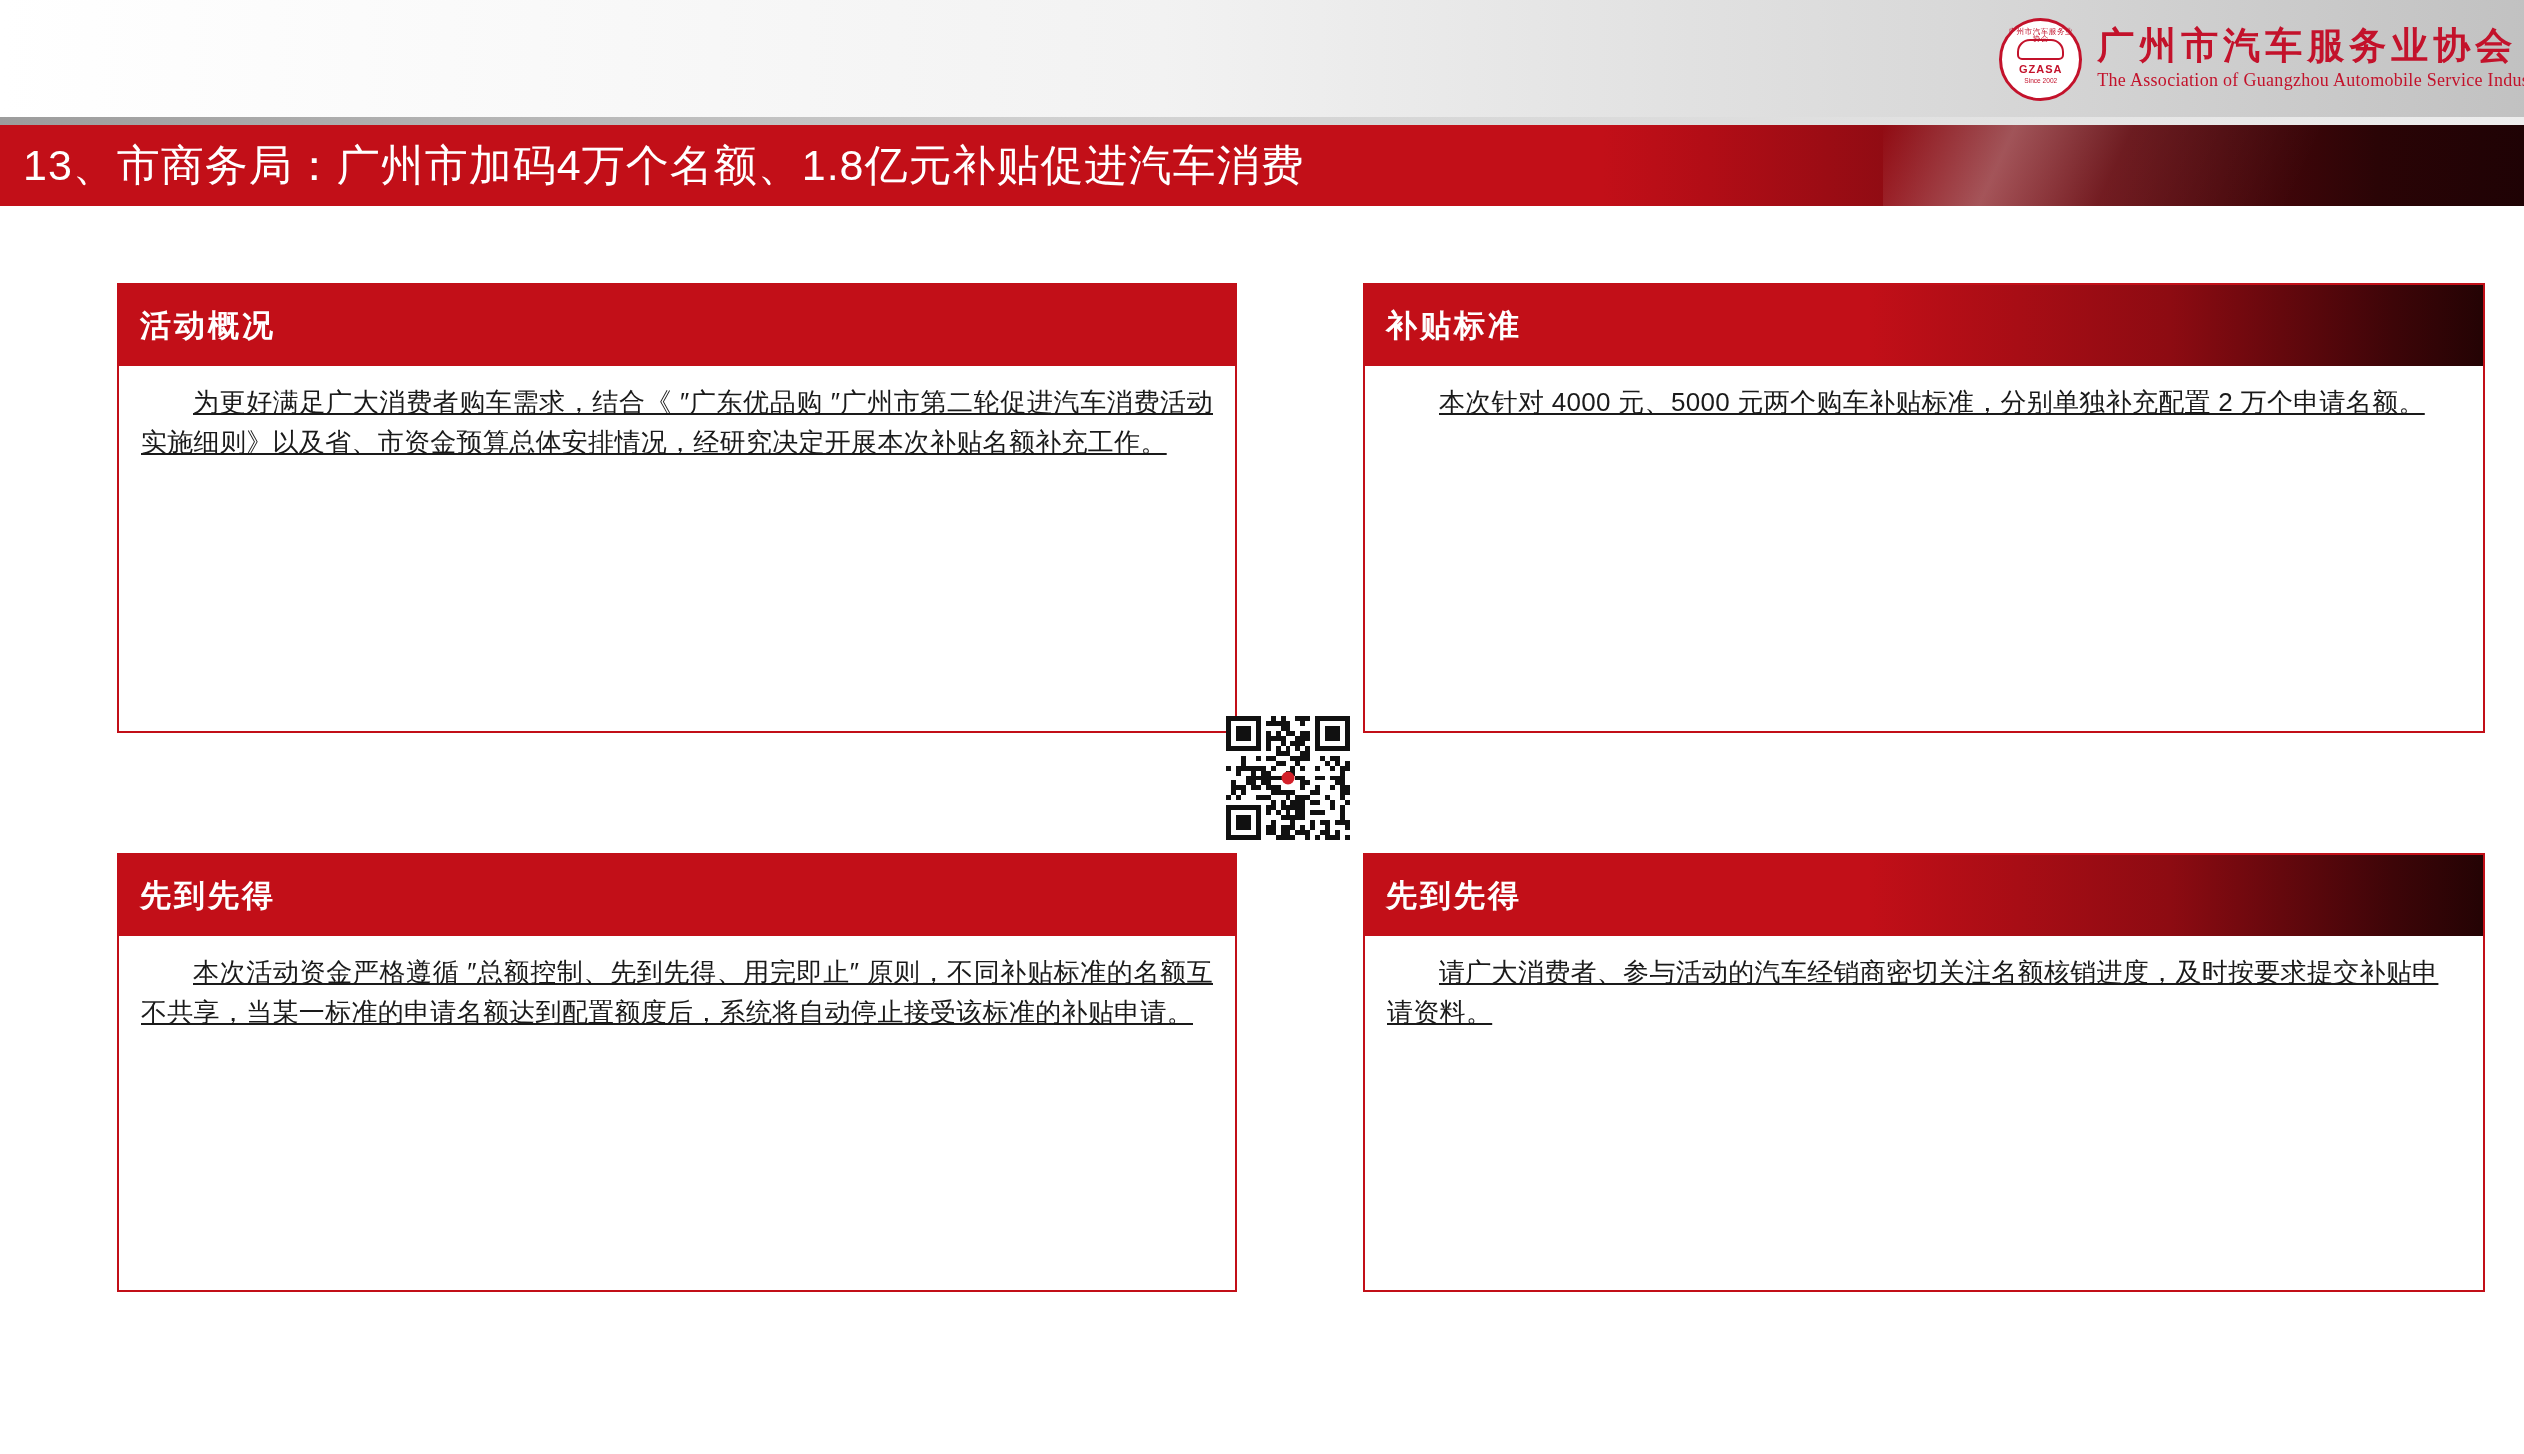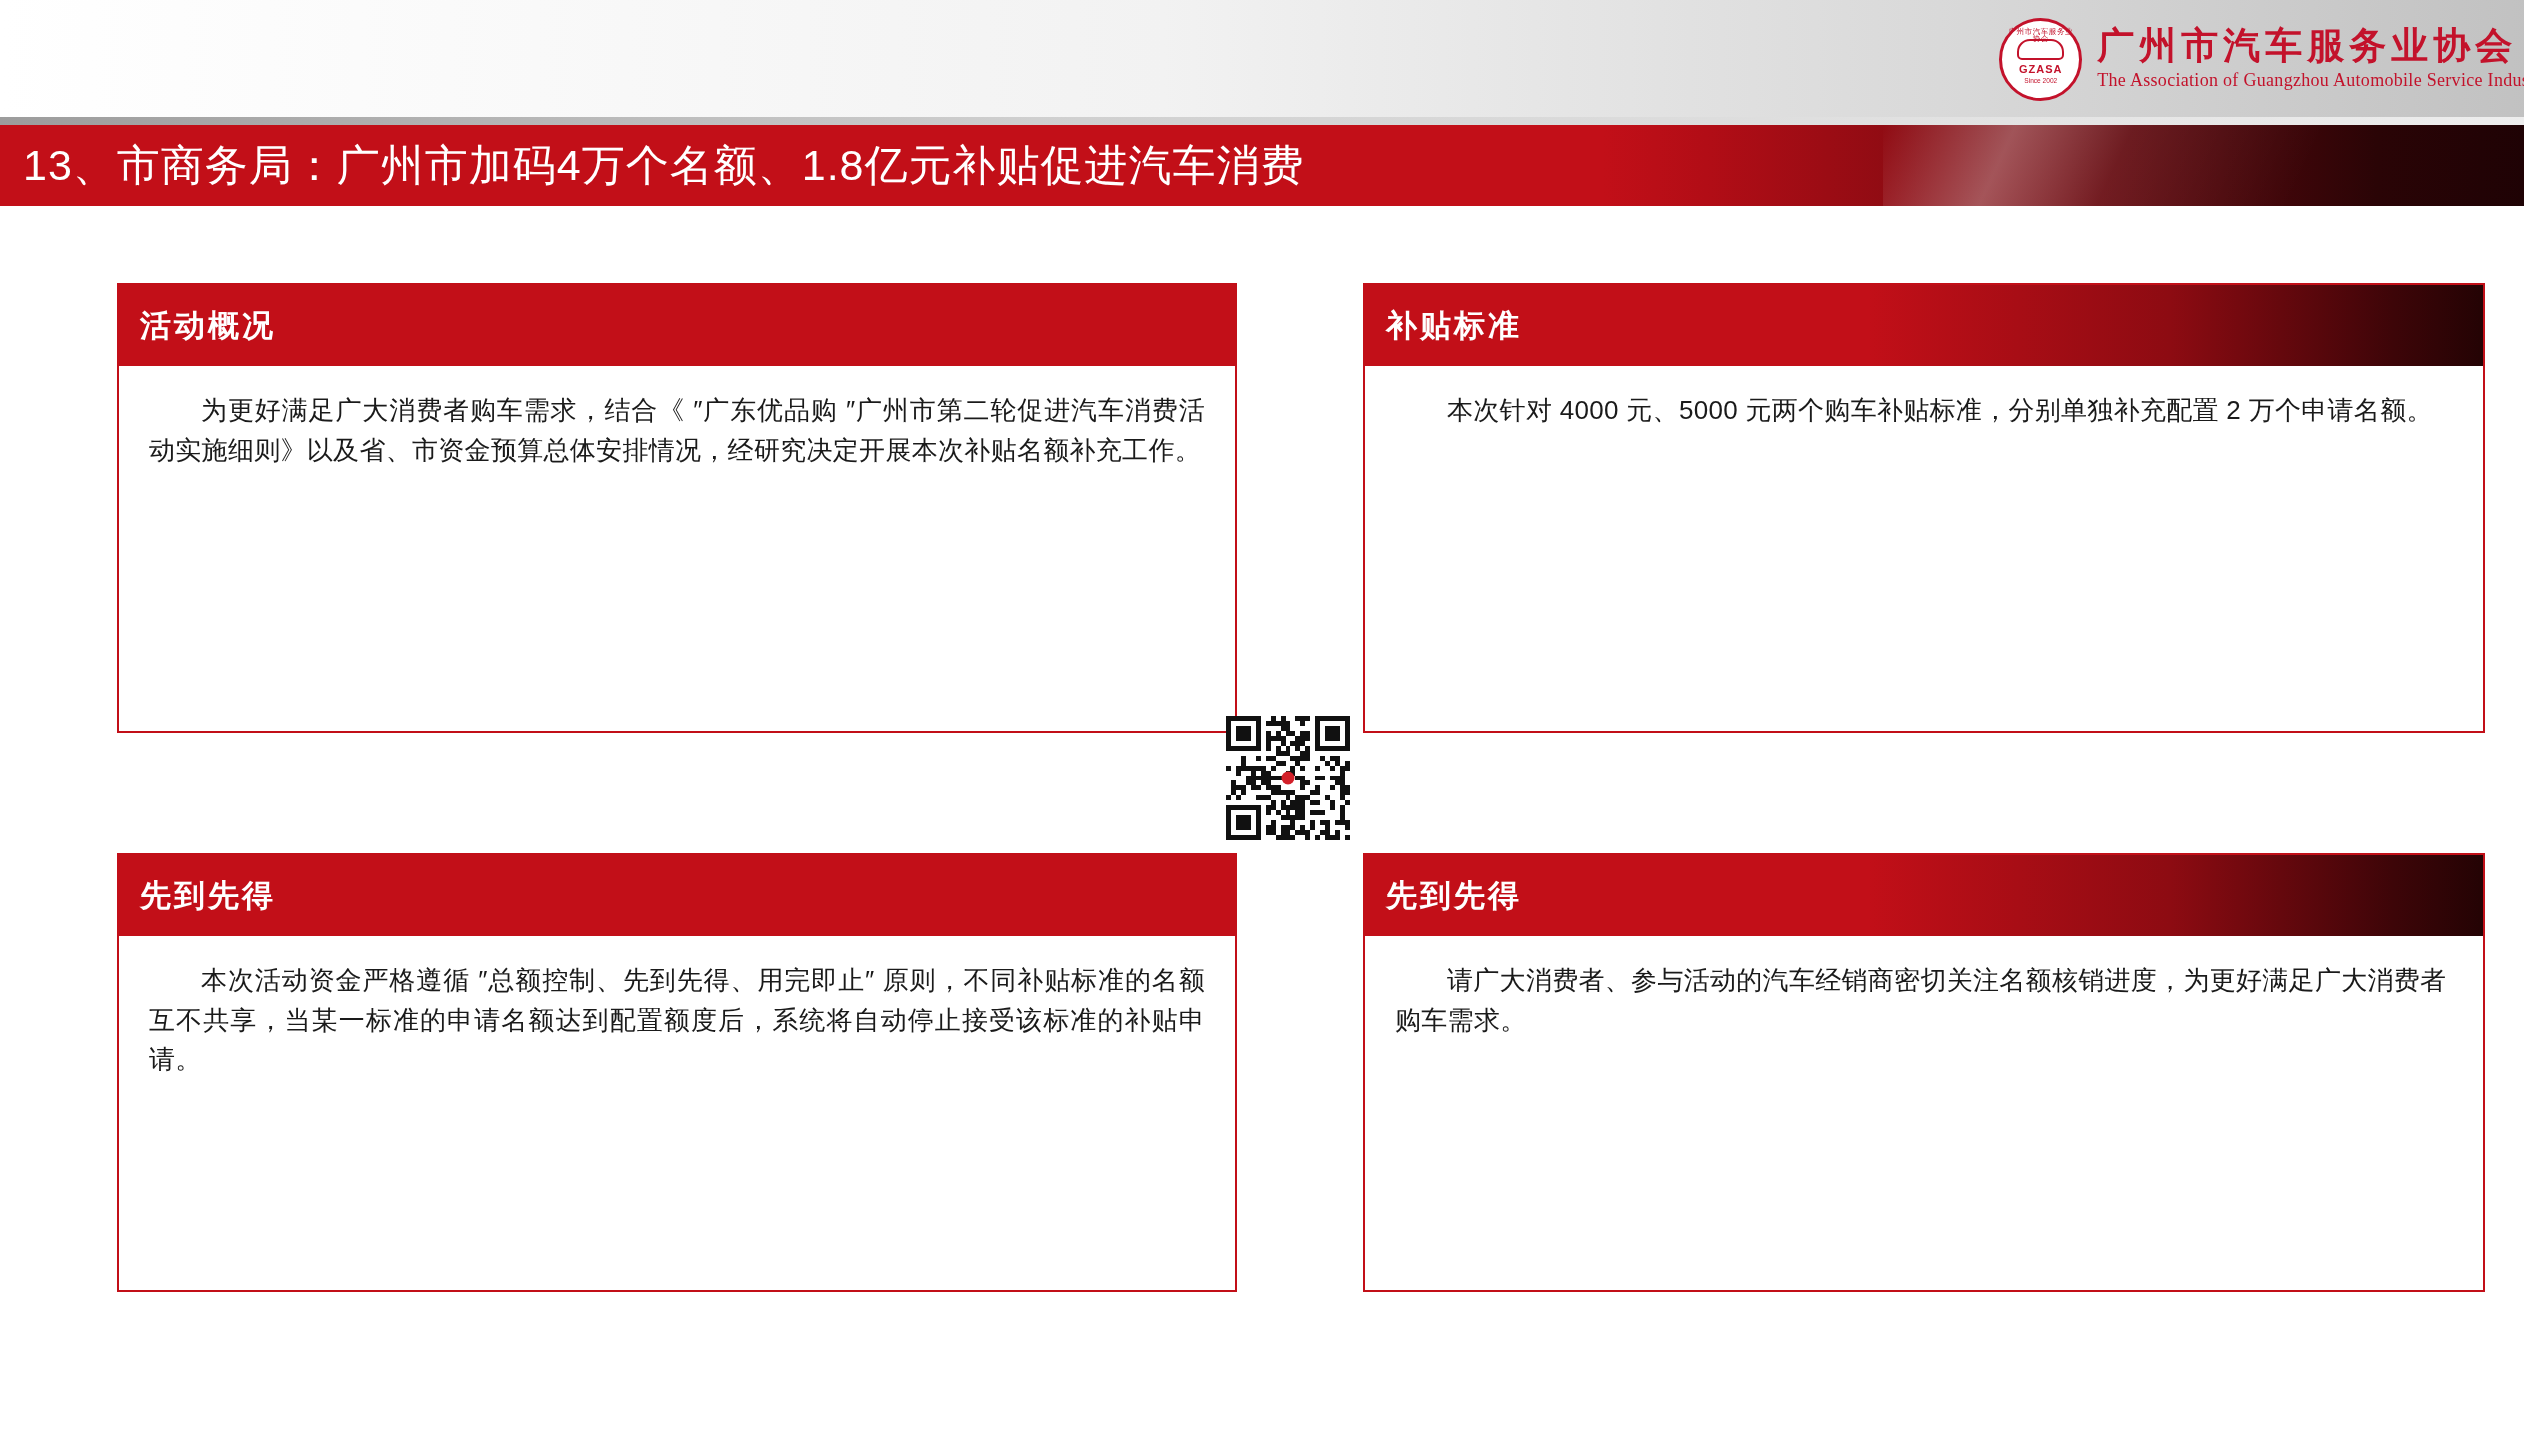--- a/index.html
+++ b/index.html
@@ -159,22 +159,23 @@
   }
   .card-body {
     padding: 17px 22px 15px 22px;
     color: #1a1a1a;
     font-size: 26px;
     line-height: 1.52;
     letter-spacing: 0.3px;
     text-align: justify;
   }
   .card-body p {
-    margin: 8px;
+    margin: 0;
     text-indent: 2em;
+    text-decoration: underline;
   }
   .card-body.nojustify {
     text-align: left;
   }
 
   
   #card-overview   { left: 117px;  top: 283px;  width: 1120px; height: 450px; }
   #card-subsidy    { left: 1363px; top: 283px;  width: 1122px; height: 450px; }
   #card-principles { left: 117px;  top: 853px; width: 1120px; height: 439px; }
   #card-tips       { left: 1363px; top: 853px; width: 1122px; height: 439px; }
@@ -257,21 +258,21 @@
   <div class="card-body">
     <p>本次活动资金严格遵循 ″总额控制、先到先得、用完即止″ 原则，不同补贴标准的名额互不共享，当某一标准的申请名额达到配置额度后，系统将自动停止接受该标准的补贴申请。</p>
   </div>
 </div>
 
 <div class="card" id="card-tips">
   <div class="card-header grad">
     <div class="card-title">先到先得</div>
   </div>
   <div class="card-body nojustify">
-    <p>请广大消费者、参与活动的汽车经销商密切关注名额核销进度，为更好满足广大消费者购车需求。</p>
+    <p>请广大消费者、参与活动的汽车经销商密切关注名额核销进度，及时按要求提交补贴申请资料。</p>
   </div>
 </div>
 
 <div class="qr-wrap">
   <div class="qr-grid" id="qr-grid">
       <i></i>
       <i></i>
       <i></i>
       <i></i>
       <i></i>

